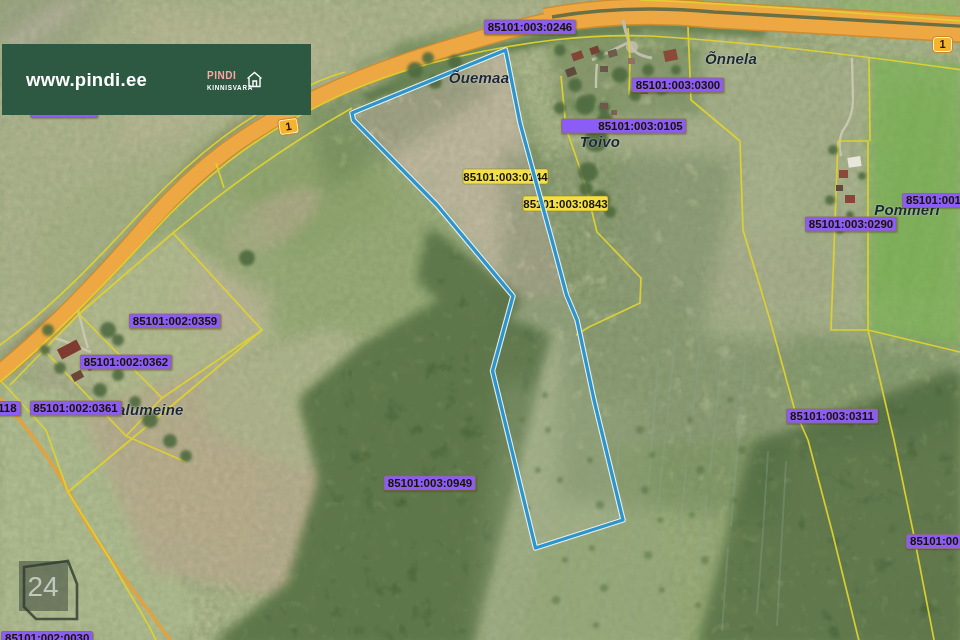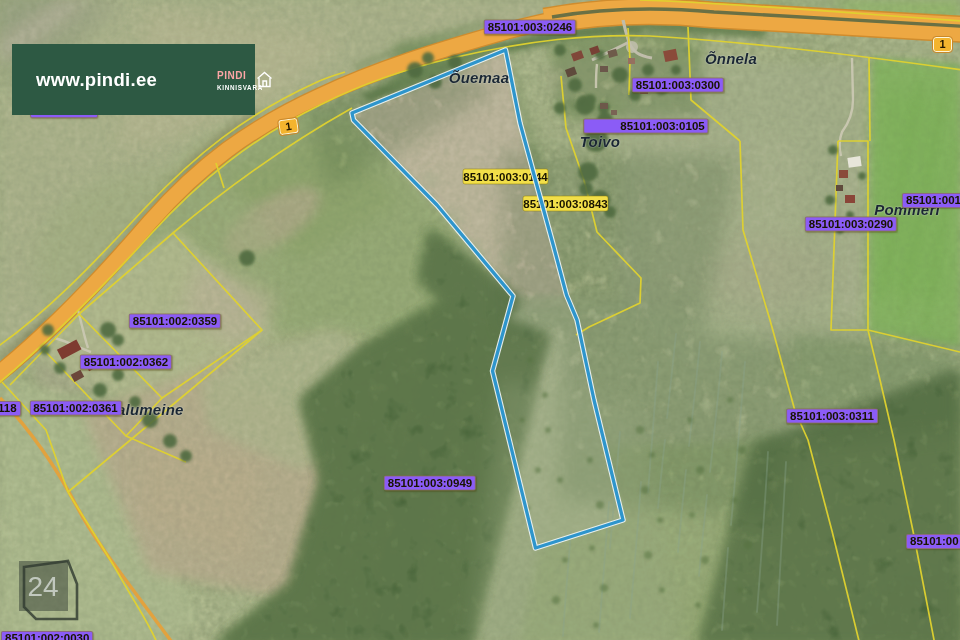--- a/index.html
+++ b/index.html
@@ -3,21 +3,21 @@
 <meta charset="utf-8">
 <style>
 html,body{margin:0;padding:0;}
 #map{position:relative;width:960px;height:640px;overflow:hidden;background:#a6b286;font-family:"Liberation Sans",sans-serif;}
 #map svg.base{position:absolute;left:0;top:0;}
 .lbl{position:absolute;transform:translate(-50%,-50%);background:#8b5cf6;border:1px solid rgba(140,120,10,.5);border-radius:2px;color:#181400;font-size:11.5px;font-weight:bold;line-height:12px;padding:0px 3px 1px 3px;white-space:nowrap;z-index:30;box-shadow:0.5px 1px 1.5px rgba(70,60,0,.35);}
 .lbl.noc{transform:none;}
 .nm{position:absolute;transform:translate(-50%,-50%);color:#1b2733;font-size:15px;font-weight:bold;font-style:italic;white-space:nowrap;z-index:29;letter-spacing:.2px;text-shadow:0 0 2px rgba(235,240,235,.55),0 0 1px rgba(235,240,235,.4);}
 .nm.noc{transform:none;}
 .rb{position:absolute;width:17px;height:13px;background:#f4b42e;border:1px solid #fdf6da;outline:1px solid #c9882a;border-radius:3px;color:#221700;font-size:11px;font-weight:bold;text-align:center;line-height:13px;z-index:31;}
-#banner{position:absolute;left:12px;top:44px;width:243px;height:71px;background:#2d5943;z-index:40;}
+#banner{position:absolute;left:2px;top:44px;width:309px;height:71px;background:#2d5943;z-index:40;}
 #banner .www{position:absolute;left:24px;top:25px;color:#fff;font-size:18.5px;font-weight:bold;letter-spacing:.3px;}
 #banner .n30{position:absolute;left:152px;top:7px;color:#fff;font-family:"Liberation Serif",serif;font-size:66px;line-height:60px;letter-spacing:-2px;}
 #banner .pindi{position:absolute;left:205px;top:26px;color:#fca5a5;font-size:10px;font-weight:bold;letter-spacing:.5px;}
 #banner .kin{position:absolute;left:205px;top:40px;color:#fff;font-size:6.3px;font-weight:bold;letter-spacing:.72px;}
 </style>
 </head>
 <body>
 <div id="map">
 <svg class="base" width="960" height="640" viewBox="0 0 960 640">
 <defs>
@@ -367,21 +367,21 @@
 </g>
 
 <g fill="none" stroke-linejoin="round">
 <path d="M505.5,50 L352,113 L353.5,120 L437,205 L513,296 L492.5,371 L535.5,548 L623,520 L594,400 L577,320 L566.5,295 L553.5,246 L536,182 L520,123 Z" stroke="#eef4f4" stroke-width="5.5" opacity=".93"></path>
 <path d="M505.5,50 L352,113 L353.5,120 L437,205 L513,296 L492.5,371 L535.5,548 L623,520 L594,400 L577,320 L566.5,295 L553.5,246 L536,182 L520,123 Z" stroke="#2e95cc" stroke-width="3.3"></path>
 </g>
 </svg>
 
 <div class="lbl" style="left:530px;top:26.5px;">85101:003:0246</div>
 <div class="lbl" style="left:678px;top:84.5px;">85101:003:0300</div>
-<div class="lbl" style="left:646px;top:126px;padding-left:36px;">85101:003:0105</div>
+<div class="lbl" style="left:624px;top:126px;padding-left:36px;">85101:003:0105</div>
 <div class="lbl" style="left:851px;top:224px;">85101:003:0290</div>
 <div class="lbl" style="left:175px;top:321px;">85101:002:0359</div>
 <div class="lbl" style="left:126px;top:362px;">85101:002:0362</div>
 <div class="lbl" style="left:75.5px;top:408px;">85101:002:0361</div>
 <div class="lbl" style="left:832px;top:415.5px;">85101:003:0311</div>
 <div class="lbl" style="left:430px;top:482.5px;">85101:003:0949</div>
 <div class="lbl noc" style="left:902px;top:193px;">85101:001:00</div>
 <div class="lbl noc" style="left:906px;top:534px;padding-right:24px;">85101:00</div>
 <div class="lbl noc" style="left:-6px;top:401px;">118</div>
 <div class="lbl noc" style="left:1px;top:631px;">85101:002:0030</div>

